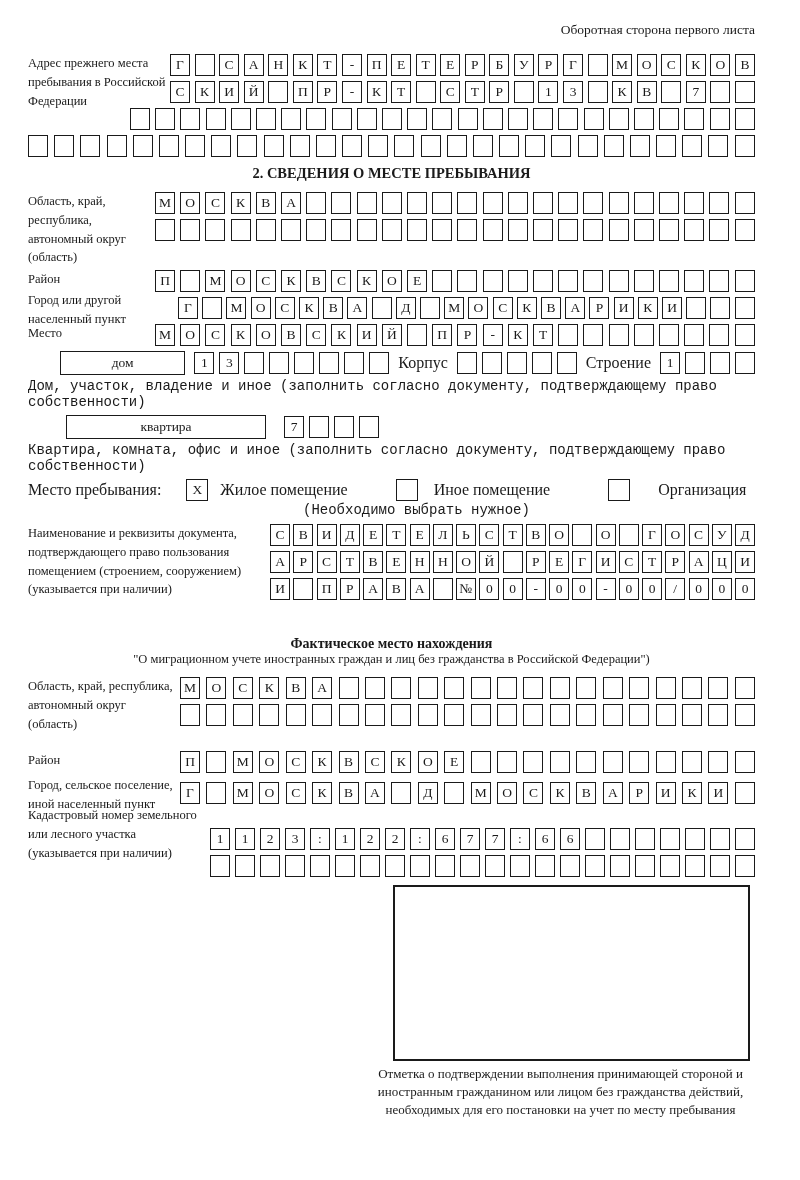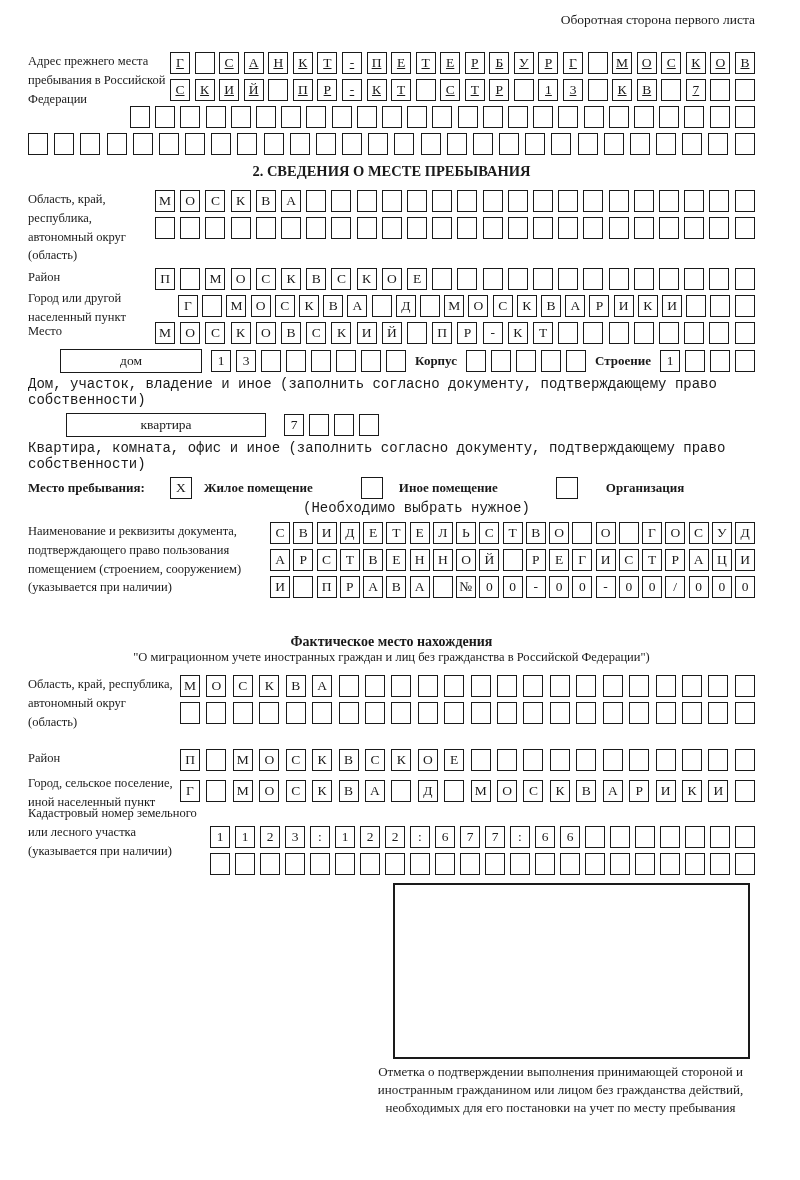--- a/index.html
+++ b/index.html
@@ -5,57 +5,57 @@
   html,body { margin:0; padding:0; background:#ffffff; }
   .page {
     position:relative;
     width:800px; height:1180px;
     box-sizing:border-box;
     padding:0 45px 0 28px;
     font-family:"Liberation Serif","DejaVu Serif",serif;
     color:#1a1a1a;
     overflow:hidden;
   }
-  .hnote { padding-top:12px; text-align:right; font-size:13.5px; }
+  .hnote { padding-top:22px; text-align:right; font-size:13.5px; }
   .group { position:relative; }
   .flabel { position:absolute; left:0; top:0; font-size:12.5px; line-height:1.5; }
   .brow { display:flex; justify-content:space-between; margin-bottom:5px; }
   .cell {
     width:20px; height:22px; flex:0 0 auto;
     border:1.6px solid #1a1a1a; box-sizing:border-box;
     display:inline-flex; align-items:center; justify-content:center;
     font-size:13.5px; background:#fff;
   }
   .cellgroup { display:flex; gap:5px; }
   .cnote { text-align:center; font-size:12.5px; margin-top:6px; }
   .stitle { text-align:center; font-size:14.5px; font-weight:bold; margin-top:8px; }
   .widebox {
     height:24px; border:1.6px solid #1a1a1a; box-sizing:border-box;
     display:flex; align-items:center; justify-content:center; font-size:13.5px;
   }
   .hrow { display:flex; align-items:center; gap:9px;padding-left:32px; }
-  .inl { font-size:13px;font-weight:bold; }
+  .inl { font-size:16px; }
   .subnote { font-size:14px; margin-top:3px;font-family:Liberation Mono, monospace; }
   .stayrow { display:flex; align-items:center; margin-top:5px; font-size:13px; }
   .ckbox {
     width:22px; height:22px; flex:0 0 auto;
     border:1.6px solid #1a1a1a; box-sizing:border-box;
     display:inline-flex; align-items:center; justify-content:center; font-size:13.5px;
   }
   .stampbox { border:2px solid #1a1a1a; box-sizing:border-box; }
   .stampnote { font-size:13px; text-align:center; line-height:1.4; }
 </style>
 </head>
 <body>
 
 <div class="page">
 
   <div class="hnote">Оборотная сторона первого листа</div>
 
-  <div class="group" style="margin-top:24px; min-height:103px;text-decoration:underline;">
+  <div class="group" style="margin-top:16px; min-height:103px;">
     <div class="flabel" style="width:140px;">Адрес прежнего места пребывания в Российской Федерации</div>
     <div class="brow" style="margin-left:142px; width:585px;">
         <span class="cell">Г</span>
         <span class="cell"></span>
         <span class="cell">С</span>
         <span class="cell">А</span>
         <span class="cell">Н</span>
         <span class="cell">К</span>
         <span class="cell">Т</span>
         <span class="cell">-</span>

